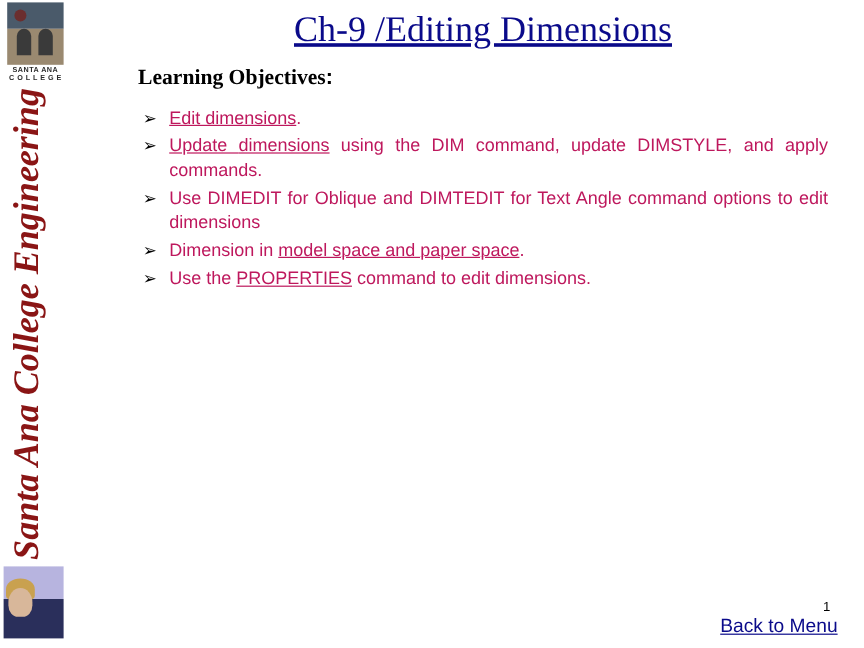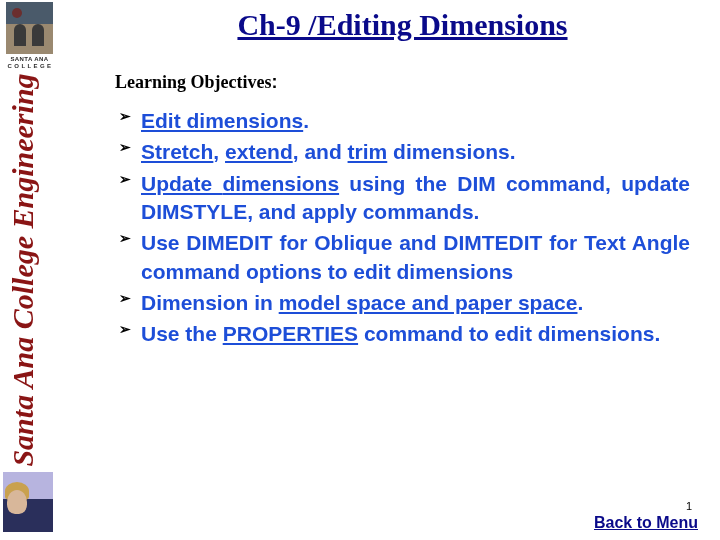--- a/index.html
+++ b/index.html
@@ -73,46 +73,46 @@
   }
 
   .content {
     position: absolute;
     left: 60px; top: 0;
     width: 660px;
     padding: 8px 30px 0 55px;
   }
   .title {
     font-family: "Times New Roman", serif;
-    font-weight: bold;
+    font-weight: normal;
     font-size: 30px;
     color: #0a0a8a;
     text-align: center;
     text-decoration: underline;
-    margin-bottom: 30px;
+    margin-bottom: 12px;
   }
   .subhead {
     font-family: "Times New Roman", serif;
     font-weight: bold;
     font-size: 18px;
     color: #000;
     margin-bottom: 14px;
   }
   .subhead .colon { font-family: Arial, sans-serif; }
   ul.objectives {
     list-style: none;
     padding-left: 4px;
   }
   ul.objectives li {
     position: relative;
     padding-left: 22px;
     margin-bottom: 3px;
-    font-size: 21px;
-    font-weight: bold;
-    color: #1d4ed8;
+    font-size: 15px;
+    font-weight: normal;
+    color: #be185d;
     line-height: 1.35;
     text-align: justify;
   }
   ul.objectives li::before {
     content: "➢";
     position: absolute;
     left: 0;
     top: 0;
     color: #000;
     font-size: 14px;
@@ -124,21 +124,21 @@
     right: 28px;
     bottom: 28px;
     font-size: 11px;
     color: #000;
   }
   .back-link {
     position: absolute;
     right: 22px;
     bottom: 8px;
     font-size: 16px;
-    font-weight: bold;
+    font-weight: normal;
     color: #0a0a8a;
     text-decoration: underline;
     cursor: pointer;
   }
 </style>
 </head>
 <body>
 
 <div class="left-band">
   <div class="logo">
@@ -161,21 +161,20 @@
   </div>
 </div>
 
 <div class="content">
   <div class="title">Ch-9 /Editing Dimensions</div>
   <div class="subhead">
     <span>Learning Objectives</span><span class="colon">:</span>
   </div>
   <ul class="objectives" id="obj-list">
       <li><span class="u">Edit dimensions</span><span>.</span></li>
-      <li><span class="u">Stretch</span><span>, </span><span class="u">extend</span><span>, and </span><span class="u">trim</span><span> dimensions.</span></li>
       <li><span class="u">Update </span><span class="u">dimensions</span><span> using the DIM command, update DIMSTYLE, and apply commands.</span></li>
       <li><span>Use DIMEDIT for Oblique and DIMTEDIT for Text Angle command options to edit dimensions</span></li>
       <li><span>Dimension in </span><span class="u">model space and paper space</span><span>.</span></li>
       <li><span>Use the </span><span class="u">PROPERTIES</span><span> command to edit dimensions.</span></li>
     </ul>
 </div>
 
 <div class="page-num">1</div>
 <a class="back-link">Back to Menu</a>
 

